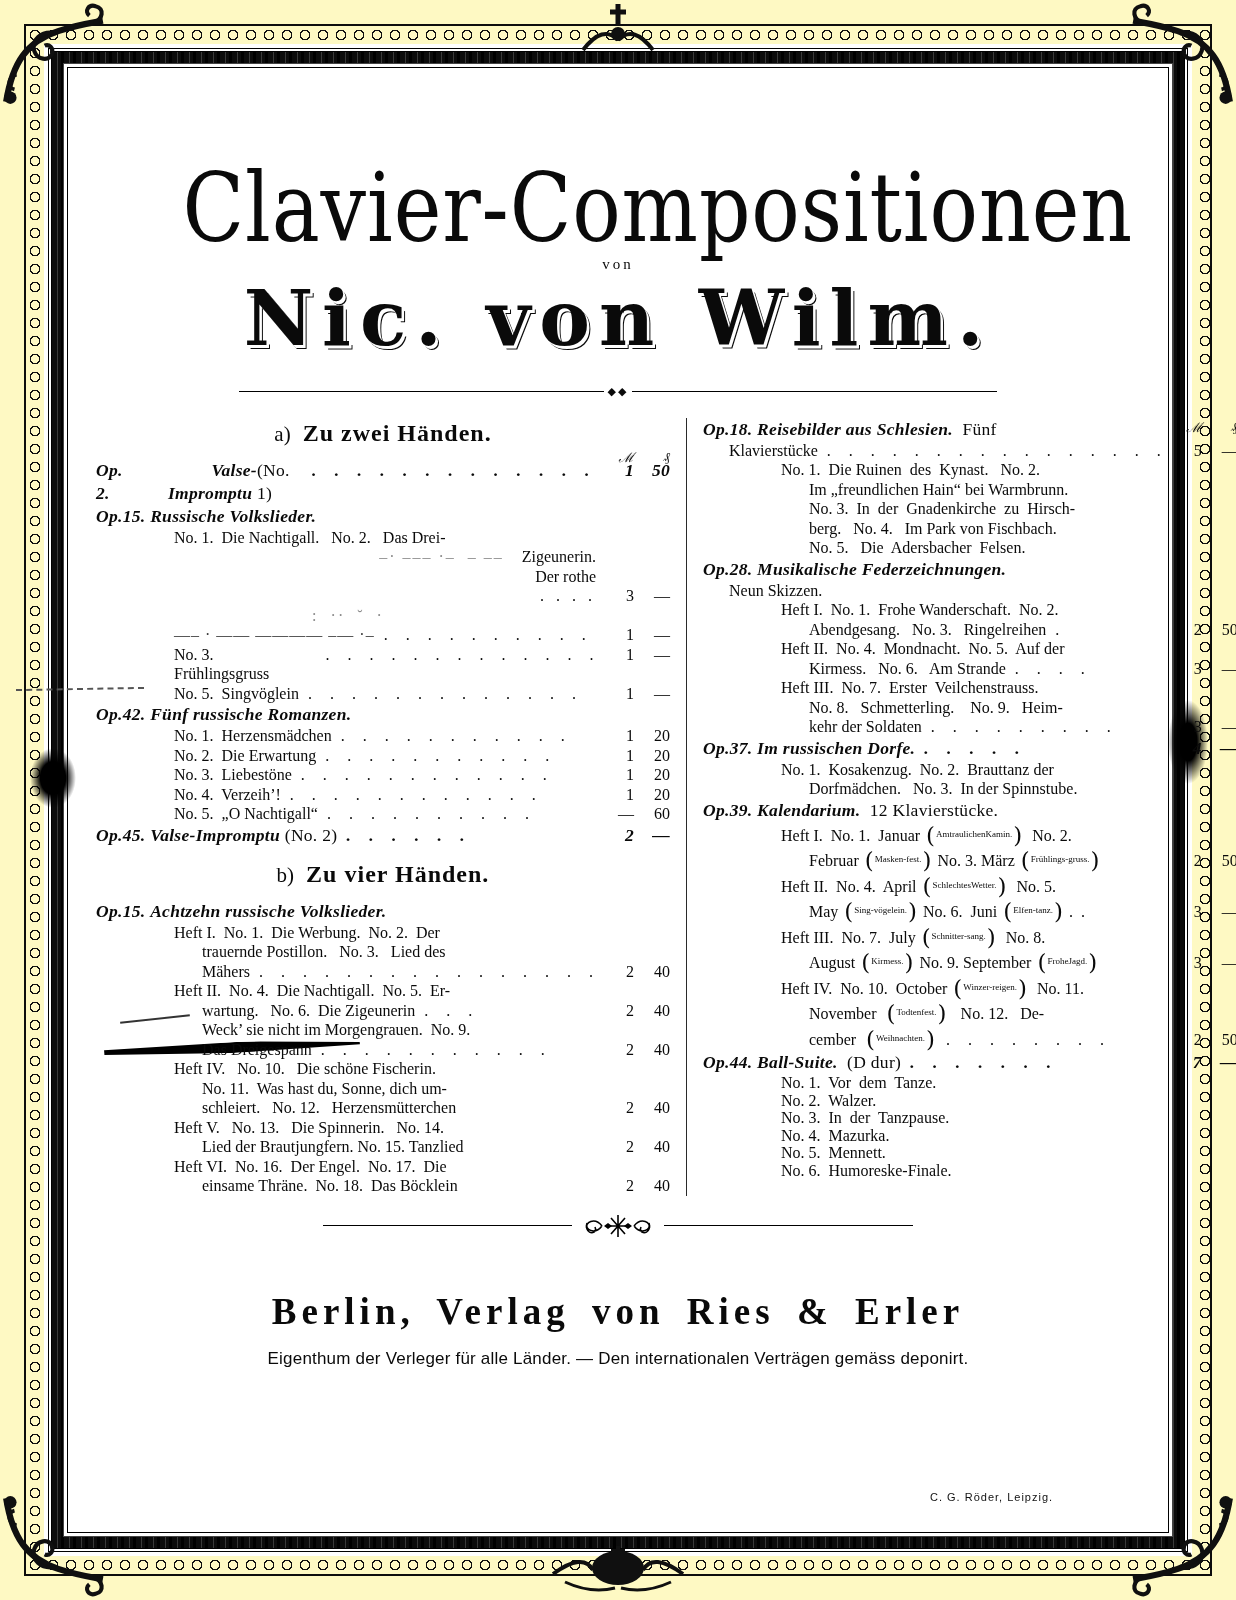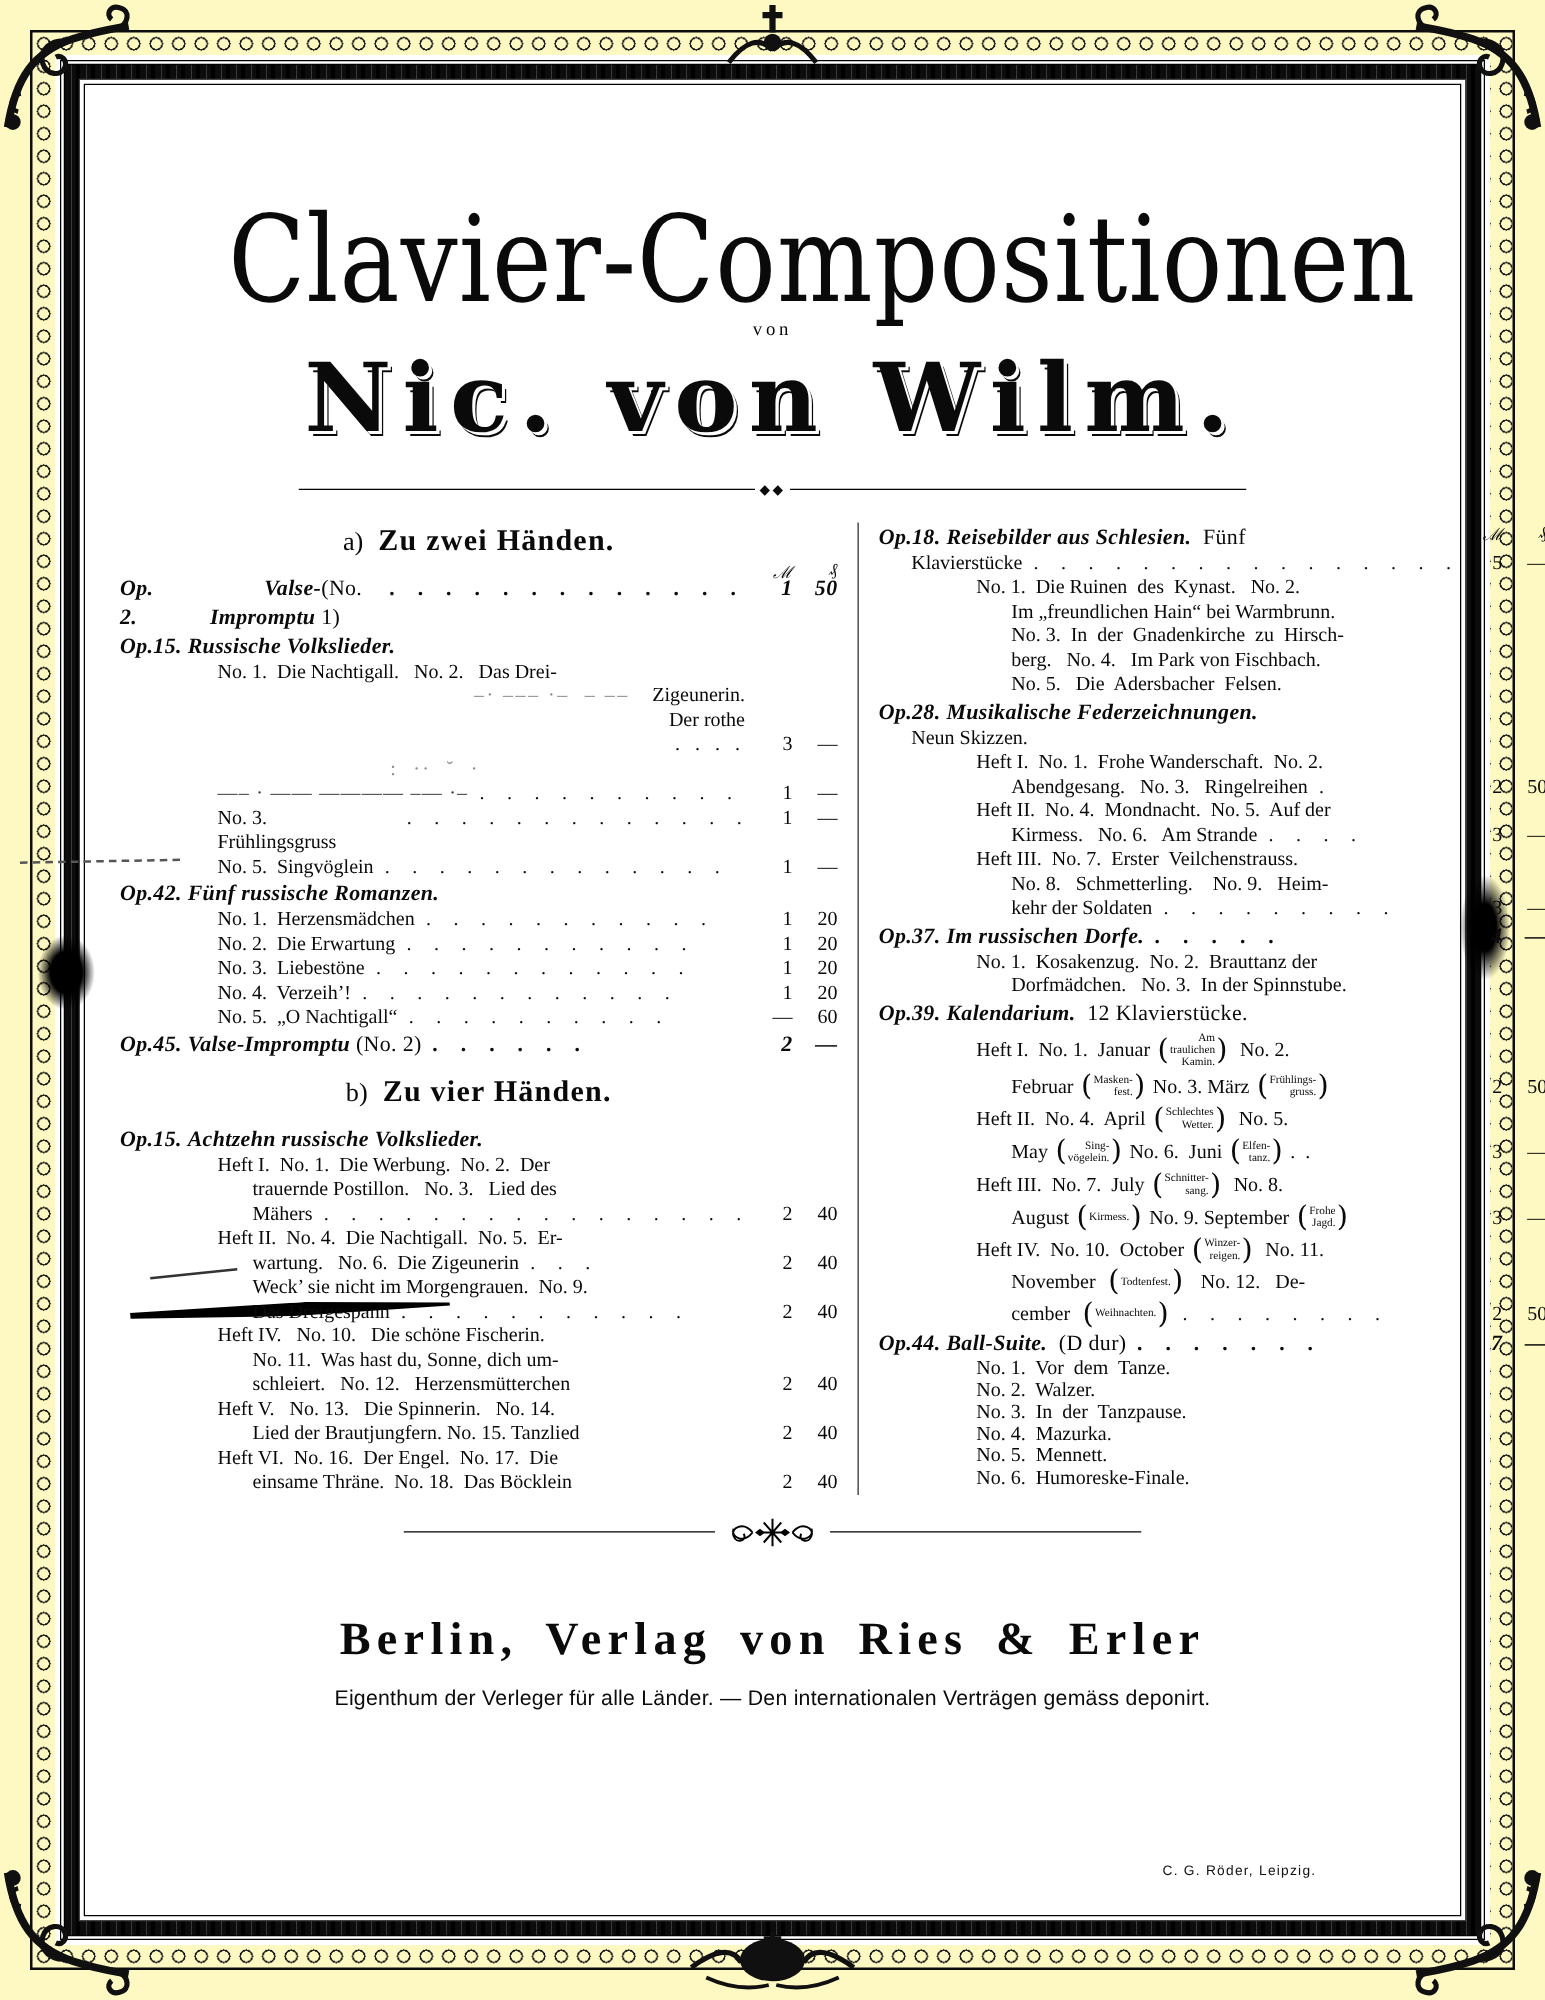--- a/index.html
+++ b/index.html
@@ -70,21 +70,21 @@
   .row.n0 .txt{padding-left:26px;}
   .row.n1 .txt{padding-left:78px;}
   .row.n2 .txt{padding-left:106px;}
   .row.r .txt{justify-content:flex-end;padding-right:4px;}
   .row.c .txt{justify-content:center;}
   .row.tight{line-height:17.5px;}
   .dots{flex:1 1 auto;min-width:10px;overflow:hidden;white-space:pre;letter-spacing:7px;padding-left:9px;}
   .row.k{padding:2px 0;}
   .paren{display:inline-flex;align-items:center;margin:0 2px;transform:translateY(2px);}
   .paren .br{font-family:"DejaVu Serif",serif;font-size:23px;font-weight:normal;line-height:.8;}
-  .stack{display:inline-flex;flex-direction:column;text-align:right;margin:0 1px;}
+  .stack{display:inline-flex;flex-direction:row;text-align:right;margin:0 1px;}
   .stack span{font-size:9px;line-height:1.1;white-space:nowrap;}
 
   
   .div2{display:flex;align-items:center;width:56%;margin:16px auto 0;}
   .div2::before,.div2::after{content:"";flex:1;border-top:1.5px solid #000;}
   .publisher{margin-top:50px;font-weight:bold;font-size:37px;letter-spacing:5px;word-spacing:8px;white-space:nowrap;}
   .pubsub{margin-top:8px;font-style:italic;font-size:20px;letter-spacing:1px;}
   .notice{margin-top:16px;font-family:"Liberation Sans",sans-serif;font-size:17px;letter-spacing:.2px;}
   .imprint{position:absolute;left:930px;top:1491px;font-size:11px;letter-spacing:1px;color:#111;
            font-family:"Liberation Sans",sans-serif;}

